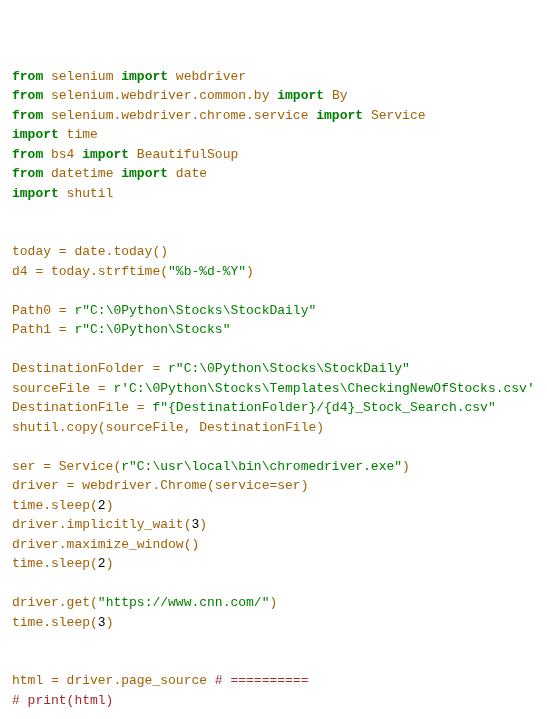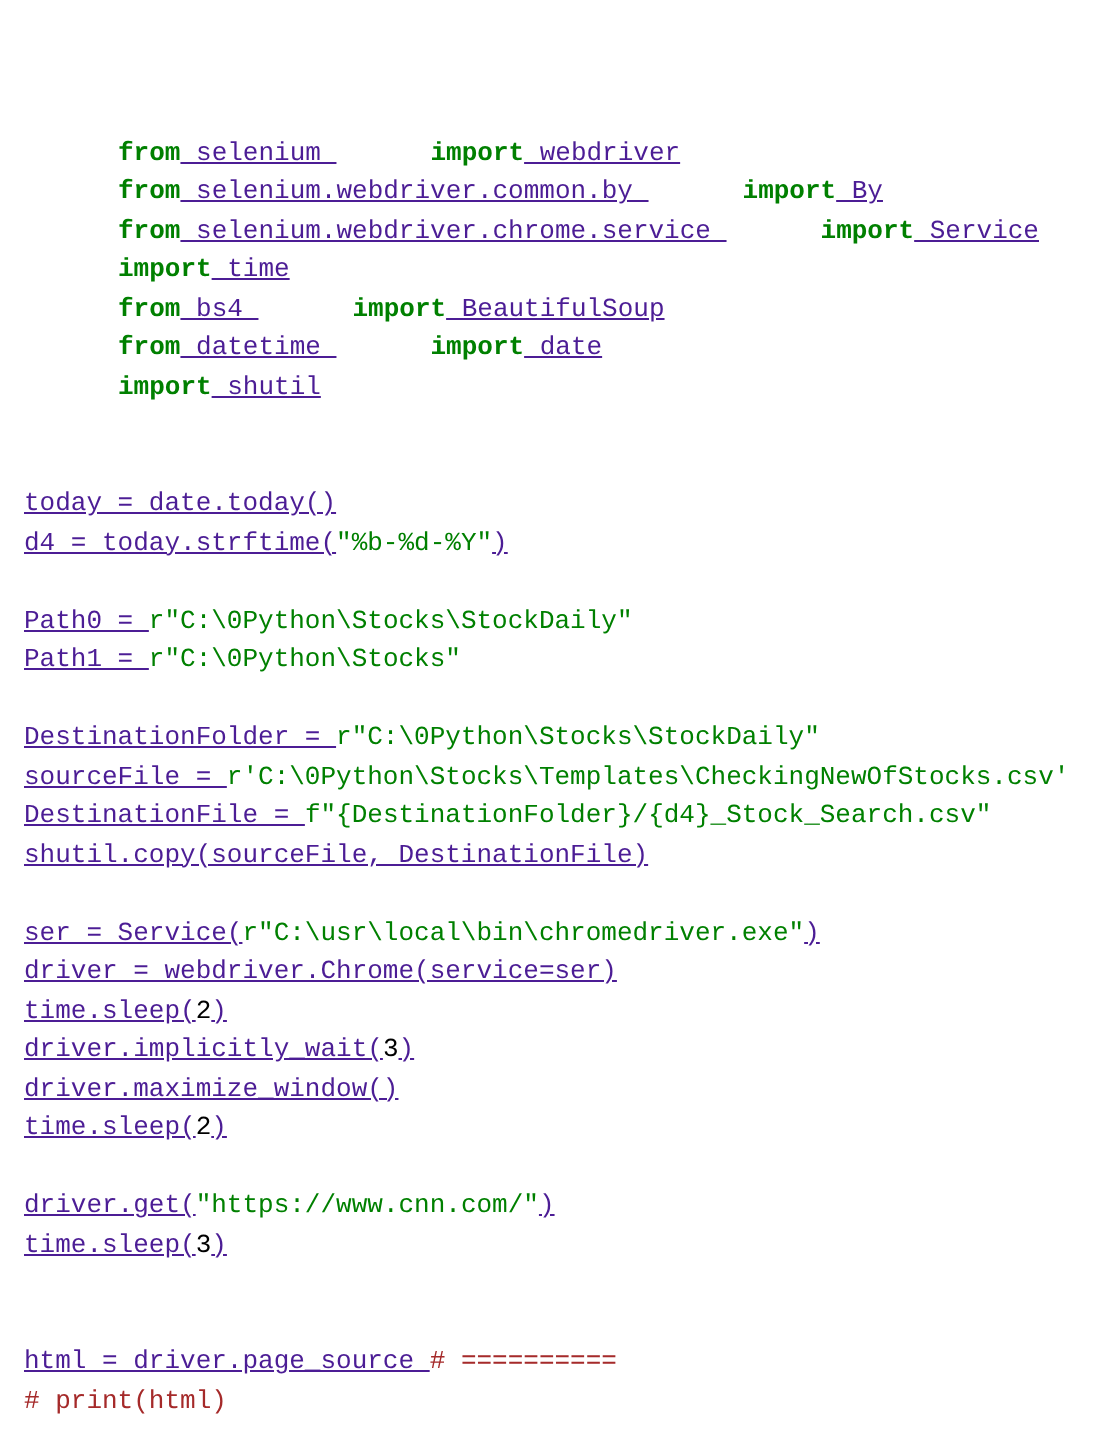--- a/index.html
+++ b/index.html
@@ -6,23 +6,23 @@
 body {
   background: #ffffff;
   font-family: Consolas, Monaco, 'Courier New', monospace;
   font-size: 13px;
   line-height: 1.5;
   padding: 8px 12px;
   white-space: pre;
   color: #000000;
   width: 547px;
 }
-.kw { color: #008000; font-weight: bold; margin-left: 47px; }
+.kw { color: #008000; font-weight: bold; }
 .str { color: #008000; }
-.punct { color: #4c1d95; text-decoration: underline; }
+.punct { color: #a16207; }
 .comment-red { color: #a52a2a; }
 .num { color: #000000; }
 </style>
 </head>
 <body>
 
 
 <div id="code"><div><span class="kw">from</span><span class="punct"> selenium </span><span class="kw">import</span><span class="punct"> webdriver</span></div><div><span class="kw">from</span><span class="punct"> selenium.webdriver.common.by </span><span class="kw">import</span><span class="punct"> By</span></div><div><span class="kw">from</span><span class="punct"> selenium.webdriver.chrome.service </span><span class="kw">import</span><span class="punct"> Service</span></div><div><span class="kw">import</span><span class="punct"> time</span></div><div><span class="kw">from</span><span class="punct"> bs4 </span><span class="kw">import</span><span class="punct"> BeautifulSoup</span></div><div><span class="kw">from</span><span class="punct"> datetime </span><span class="kw">import</span><span class="punct"> date</span></div><div><span class="kw">import</span><span class="punct"> shutil</span></div><div>&nbsp;</div><div>&nbsp;</div><div><span class="punct">today = date.today()</span></div><div><span class="punct">d4 = today.strftime(</span><span class="str">"%b-%d-%Y"</span><span class="punct">)</span></div><div>&nbsp;</div><div><span class="punct">Path0 = </span><span class="str">r"C:\0Python\Stocks\StockDaily"</span></div><div><span class="punct">Path1 = </span><span class="str">r"C:\0Python\Stocks"</span></div><div>&nbsp;</div><div><span class="punct">DestinationFolder = </span><span class="str">r"C:\0Python\Stocks\StockDaily"</span></div><div><span class="punct">sourceFile = </span><span class="str">r'C:\0Python\Stocks\Templates\CheckingNewOfStocks.csv'</span></div><div><span class="punct">DestinationFile = </span><span class="str">f"{DestinationFolder}/{d4}_Stock_Search.csv"</span></div><div><span class="punct">shutil.copy(sourceFile, DestinationFile)</span></div><div>&nbsp;</div><div><span class="punct">ser = Service(</span><span class="str">r"C:\usr\local\bin\chromedriver.exe"</span><span class="punct">)</span></div><div><span class="punct">driver = webdriver.Chrome(service=ser)</span></div><div><span class="punct">time.sleep(</span><span class="num">2</span><span class="punct">)</span></div><div><span class="punct">driver.implicitly_wait(</span><span class="num">3</span><span class="punct">)</span></div><div><span class="punct">driver.maximize_window()</span></div><div><span class="punct">time.sleep(</span><span class="num">2</span><span class="punct">)</span></div><div>&nbsp;</div><div><span class="punct">driver.get(</span><span class="str">"https://www.cnn.com/"</span><span class="punct">)</span></div><div><span class="punct">time.sleep(</span><span class="num">3</span><span class="punct">)</span></div><div>&nbsp;</div><div>&nbsp;</div><div><span class="punct">html = driver.page_source </span><span class="comment-red"># ==========</span></div><div><span class="comment-red"># print(html)</span></div><div>&nbsp;</div></div>
 
 

